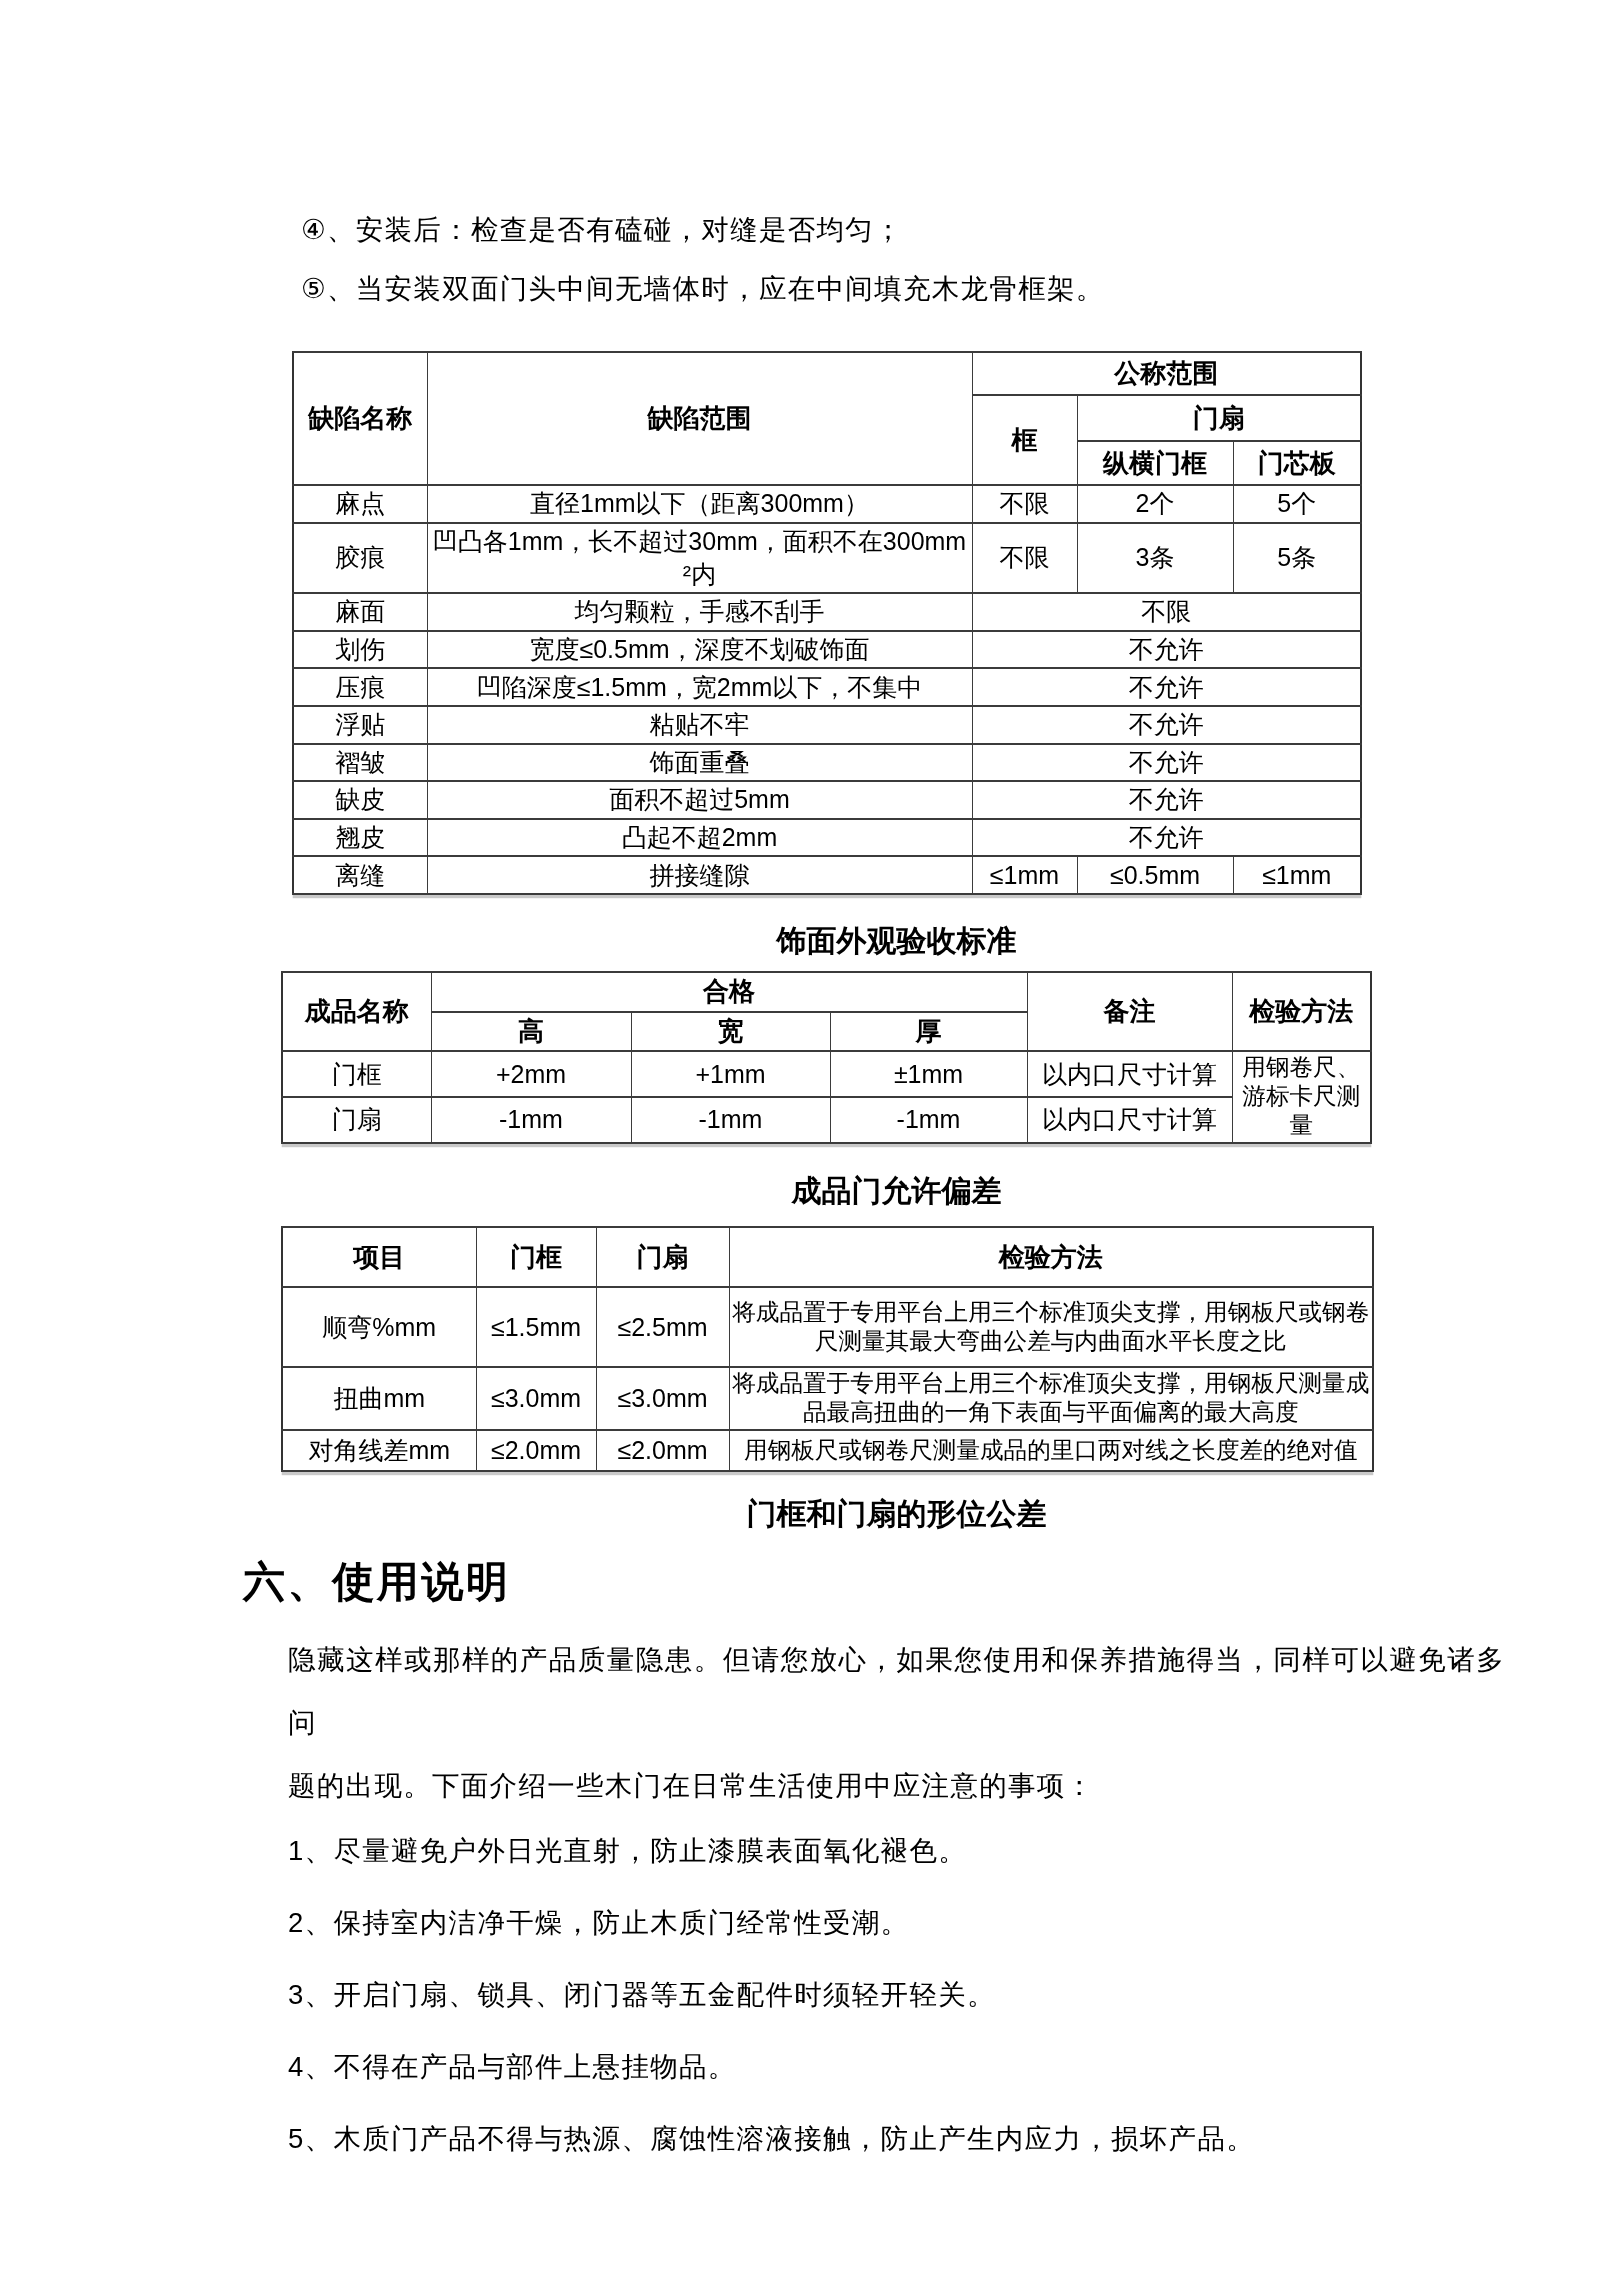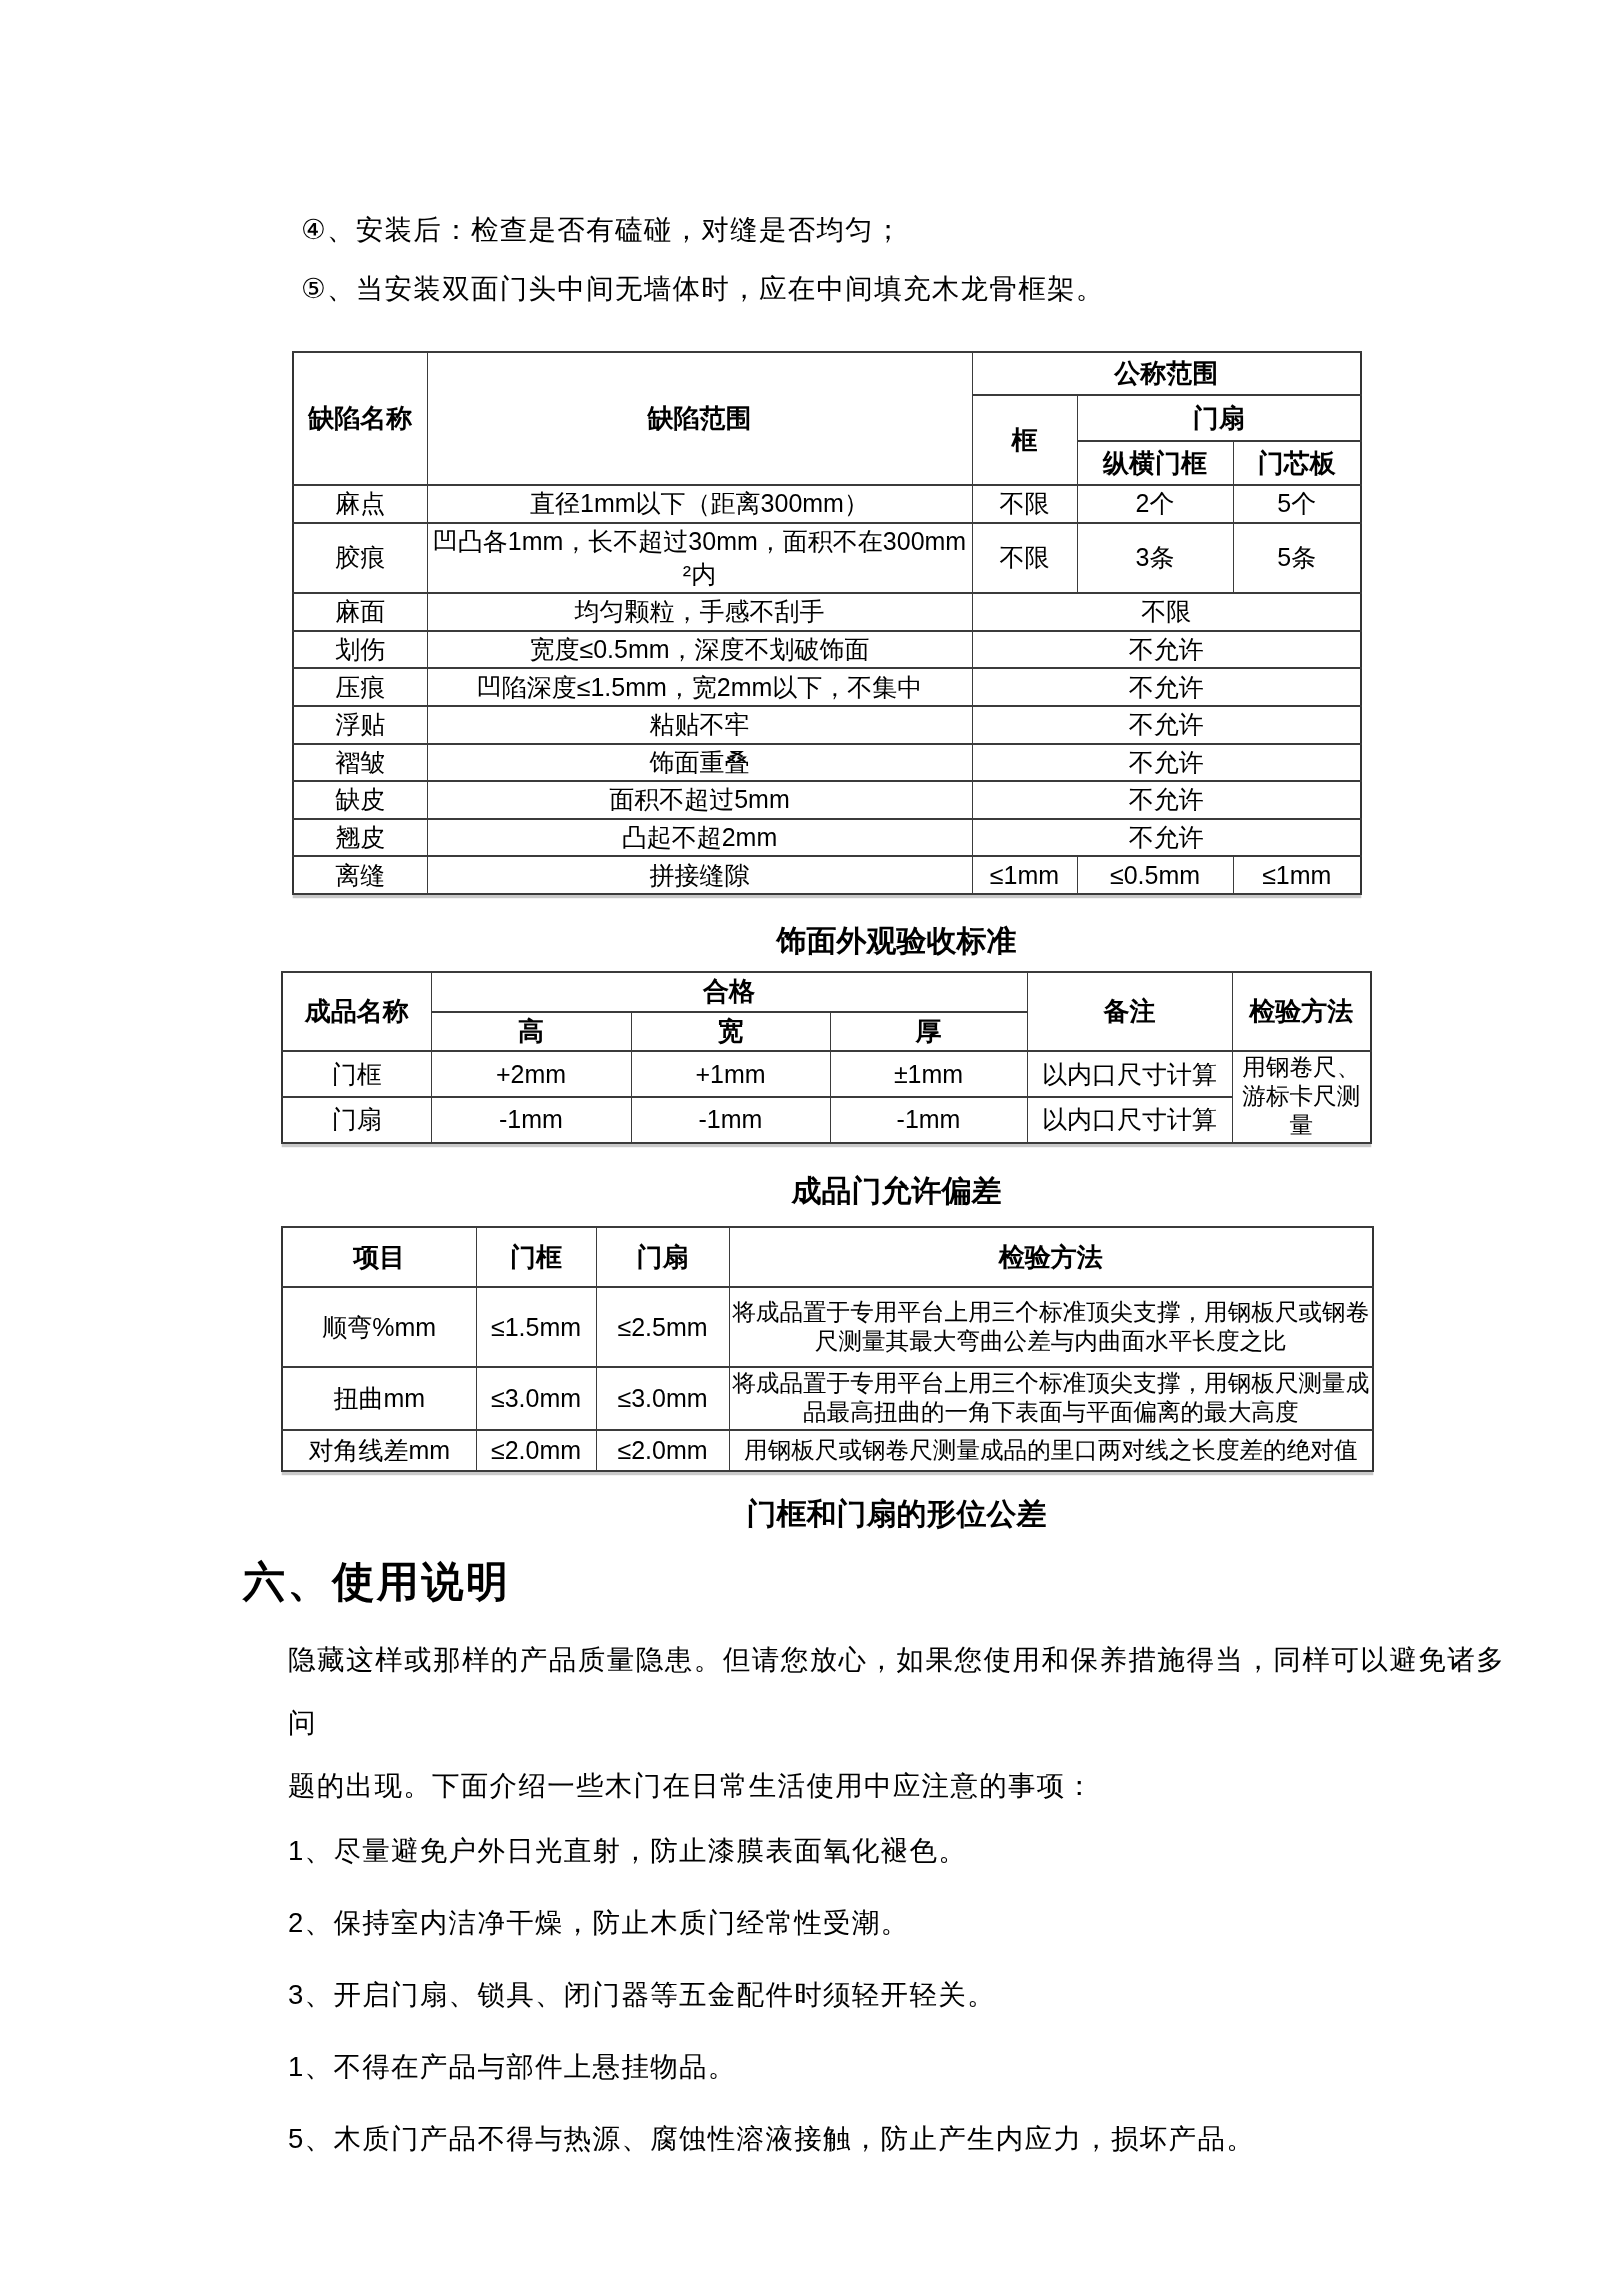--- a/index.html
+++ b/index.html
@@ -222,15 +222,15 @@
 <div id="usage-heading">六、使用说明</div>
 
 <div id="usage-paragraph">
   <div class="pline">隐藏这样或那样的产品质量隐患。但请您放心，如果您使用和保养措施得当，同样可以避免诸多问</div>
   <div class="pline">题的出现。下面介绍一些木门在日常生活使用中应注意的事项：</div>
 </div>
 
 <div id="item-0" class="usage-item">1、尽量避免户外日光直射，防止漆膜表面氧化褪色。</div>
 <div class="usage-item">2、保持室内洁净干燥，防止木质门经常性受潮。</div>
 <div class="usage-item">3、开启门扇、锁具、闭门器等五金配件时须轻开轻关。</div>
-<div class="usage-item">1、不得在产品与部件上悬挂物品。</div>
+<div class="usage-item">4、不得在产品与部件上悬挂物品。</div>
 <div class="usage-item">5、木质门产品不得与热源、腐蚀性溶液接触，防止产生内应力，损坏产品。</div>
 
 
 </body></html>

